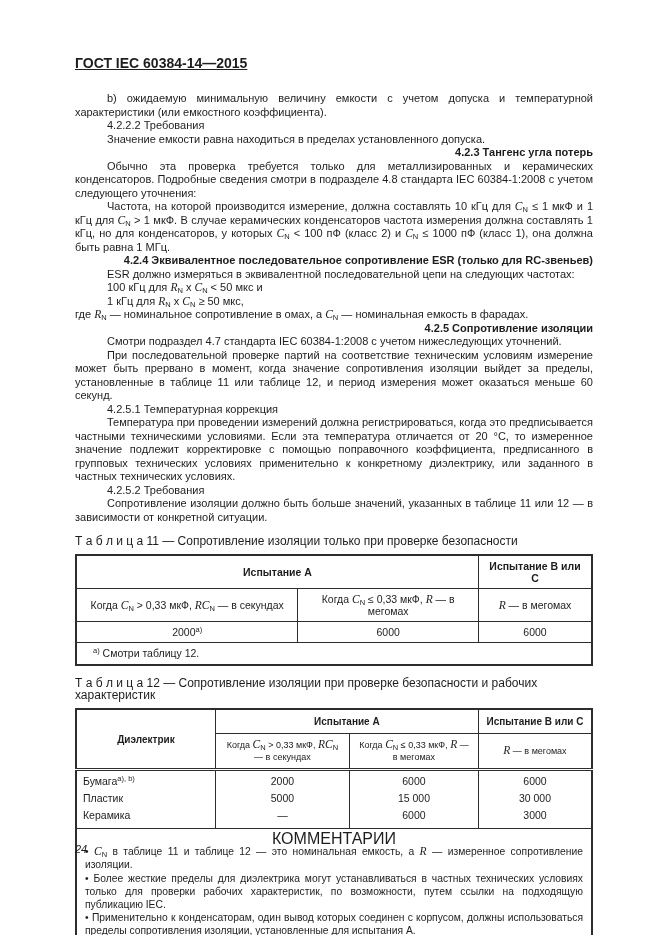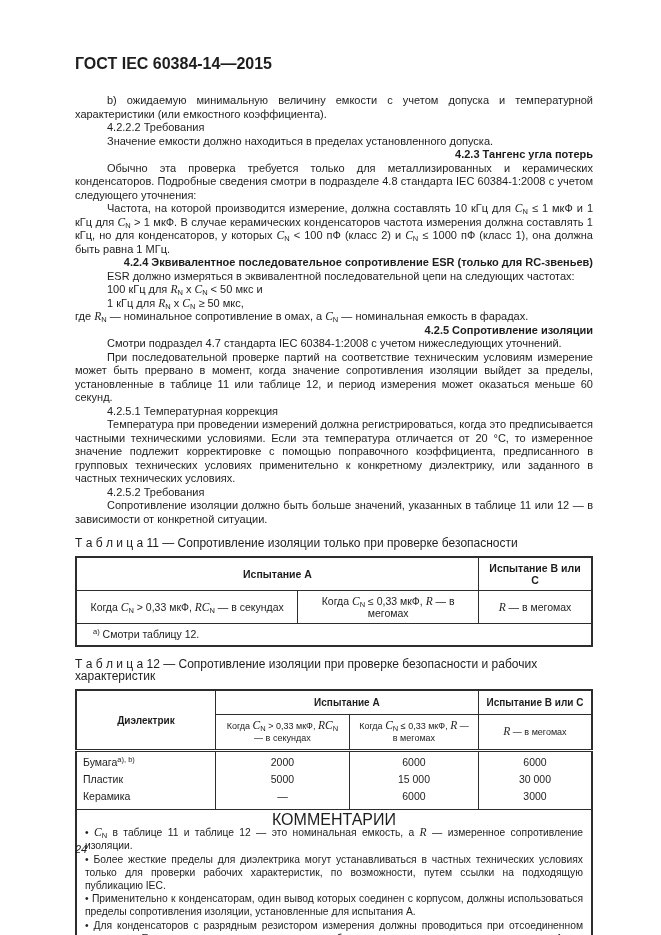--- a/index.html
+++ b/index.html
@@ -7,22 +7,23 @@
     position:relative;
     width:661px; height:935px;
     background:#ffffff;
     box-sizing:border-box;
     padding:55px 68px 0 75px;
     font-family:"Liberation Sans", sans-serif;
     color:#1d1d1d;
     overflow:hidden;
   }
   .doc-header {
-    font-size:16px; font-weight:bold;
+    font-size:14px; font-weight:bold;
     margin:0 0 21px 0;
+    text-decoration:underline;
   }
   .p {
     font-size:11px; line-height:13.5px;
     margin:0; text-align:justify; text-indent:32px;
   }
   .p.bold { font-weight:bold; text-align:right; }
   .p.flush { text-indent:0; }
   sub { font-size:7.5px; vertical-align:-2px; line-height:0; }
   sup { font-size:7.5px; vertical-align:4px; line-height:0; }
   i { font-family:"Liberation Serif", serif; font-size:11.5px; }
@@ -64,21 +65,21 @@
 </head>
 <body>
 
 <div class="page">
 
   <div class="doc-header">ГОСТ IEC 60384-14—2015</div>
 
   <div>
     <p class="p">b) ожидаемую минимальную величину емкости с учетом допуска и температурной характеристики (или емкостного коэффициента).</p>
     <p class="p">4.2.2.2 Требования</p>
-    <p class="p">Значение емкости должно находиться в пределах установленного допуска.</p>
+    <p class="p">Значение емкости равна находиться в пределах установленного допуска.</p>
     <p class="p bold">4.2.3 Тангенс угла потерь</p>
     <p class="p">Обычно эта проверка требуется только для металлизированных и керамических конденсаторов. Подробные сведения смотри в подразделе 4.8 стандарта IEC 60384-1:2008 с учетом следующего уточнения:</p>
     <p class="p">Частота, на которой производится измерение, должна составлять 10 кГц для <i>C</i><sub>N</sub> ≤ 1 мкФ и 1 кГц для <i>C</i><sub>N</sub> &gt; 1 мкФ. В случае керамических конденсаторов частота измерения должна составлять 1 кГц, но для конденсаторов, у которых <i>C</i><sub>N</sub> &lt; 100 пФ (класс 2) и <i>C</i><sub>N</sub> ≤ 1000 пФ (класс 1), она должна быть равна 1 МГц.</p>
     <p class="p bold">4.2.4 Эквивалентное последовательное сопротивление ESR (только для RC-звеньев)</p>
     <p class="p">ESR должно измеряться в эквивалентной последовательной цепи на следующих частотах:</p>
     <p class="p">100 кГц  для <i>R</i><sub>N</sub> x <i>C</i><sub>N</sub> &lt; 50 мкс и</p>
     <p class="p">1 кГц  для <i>R</i><sub>N</sub> x <i>C</i><sub>N</sub> ≥ 50 мкс,</p>
     <p class="p flush">где <i>R</i><sub>N</sub> — номинальное сопротивление в омах, а <i>C</i><sub>N</sub> — номинальная емкость в фарадах.</p>
     <p class="p bold">4.2.5 Сопротивление изоляции</p>
     <p class="p">Смотри подраздел 4.7 стандарта IEC 60384-1:2008 с учетом нижеследующих уточнений.</p>
@@ -102,20 +103,25 @@
         <th class="head" colspan="2">Испытание А</th>
         <th class="head">Испытание В или С</th>
       </tr>
       <tr>
         <th>Когда <i>C</i><sub>N</sub> &gt; 0,33 мкФ, <i>RC</i><sub>N</sub> — в секундах</th>
         <th>Когда <i>C</i><sub>N</sub> ≤ 0,33 мкФ, <i>R</i> — в мегомах</th>
         <th><i>R</i> — в мегомах</th>
       </tr>
     </thead>
     <tbody>
+      <tr>
+        <td>2000<sup>a)</sup></td>
+        <td>6000</td>
+        <td>6000</td>
+      </tr>
       <tr>
         <td class="fnote" colspan="3"><sup>a)</sup> Смотри таблицу 12.</td>
       </tr>
     </tbody>
   </table>
 
   <div class="tcap">Т а б л и ц а  12 — Сопротивление изоляции при проверке безопасности и рабочих характеристик</div>
 
   <table class="t12">
     <colgroup>

